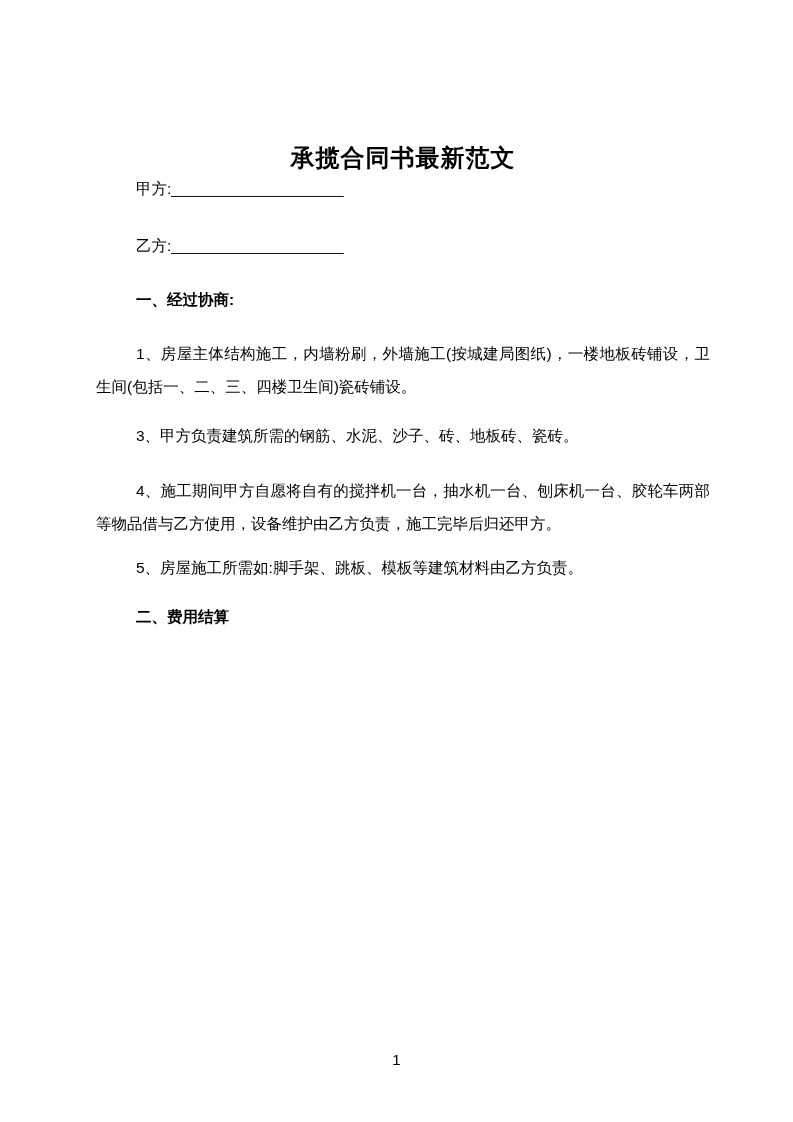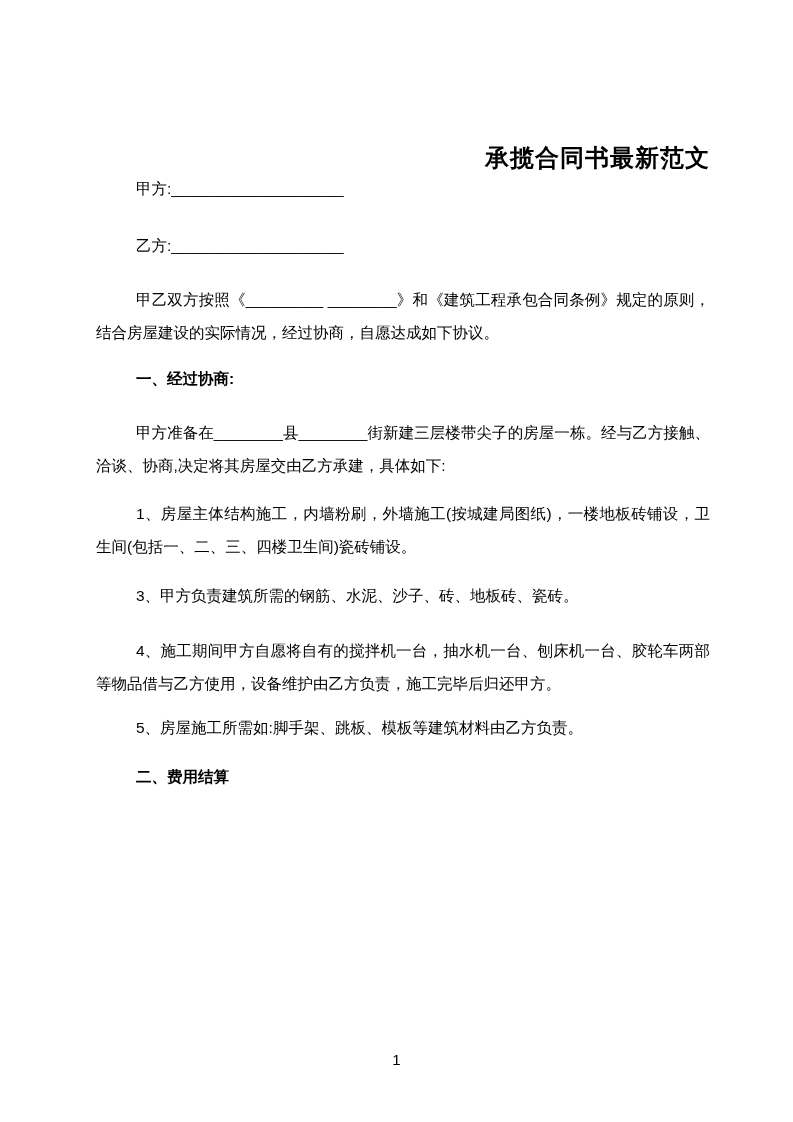--- a/index.html
+++ b/index.html
@@ -21,21 +21,21 @@
     position: absolute;
     top: 0;
     left: 96px;
     width: 614px;
   }
   .doc-title {
     margin: 143px 0 0 0;
     font-size: 24px;
     line-height: 29px;
     font-weight: 700;
-    text-align: right;
+    text-align: center;
     letter-spacing: 1px;
   }
   .body-block {
     font-size: 15.5px;
     line-height: 33px;
     text-align: justify;
     word-break: break-all;
   }
   .body-block p {
     margin: 0;
@@ -66,25 +66,23 @@
 <div class="page">
   <div class="content">
 
     <h1 class="doc-title">承揽合同书最新范文</h1>
 
     <div class="body-block">
       <p class="mb24">甲方:____________________</p>
 
       <p class="mb21">乙方:____________________</p>
 
-      <p class="mb13">甲乙双方按照《_________ ________》和《建筑工程承包合同条例》规定的原则，结合房屋建设的实际情况，经过协商，自愿达成如下协议。</p>
 
       <p class="heading mb21">一、经过协商:</p>
 
-      <p class="mb15">甲方准备在________县________街新建三层楼带尖子的房屋一栋。经与乙方接触、洽谈、协商,决定将其房屋交由乙方承建，具体如下:</p>
 
       <p class="mb16">1、房屋主体结构施工，内墙粉刷，外墙施工(按城建局图纸)，一楼地板砖铺设，卫生间(包括一、二、三、四楼卫生间)瓷砖铺设。</p>
 
 
       <p class="mb22">3、甲方负责建筑所需的钢筋、水泥、沙子、砖、地板砖、瓷砖。</p>
 
       <p class="mb11">4、施工期间甲方自愿将自有的搅拌机一台，抽水机一台、刨床机一台、胶轮车两部等物品借与乙方使用，设备维护由乙方负责，施工完毕后归还甲方。</p>
 
       <p class="mb16">5、房屋施工所需如:脚手架、跳板、模板等建筑材料由乙方负责。</p>
 

